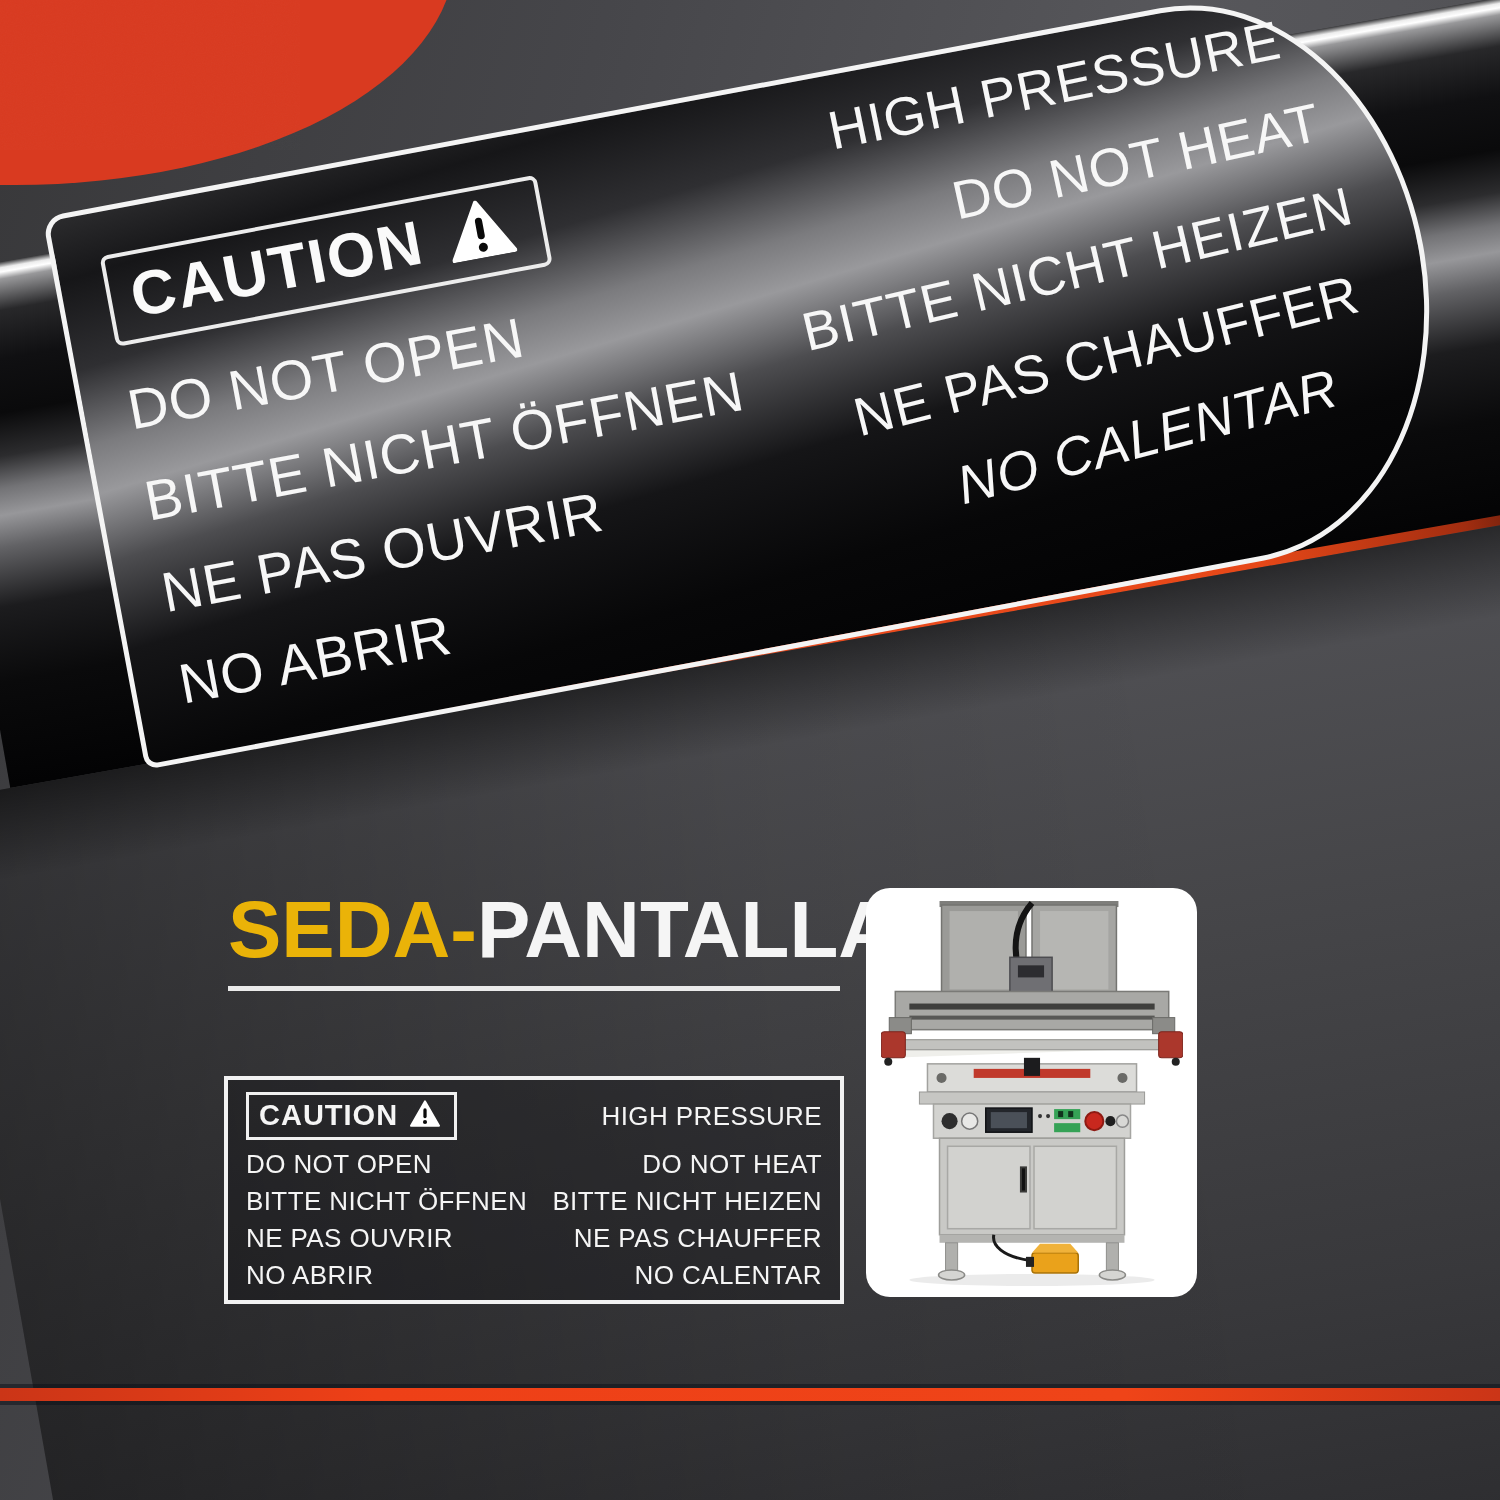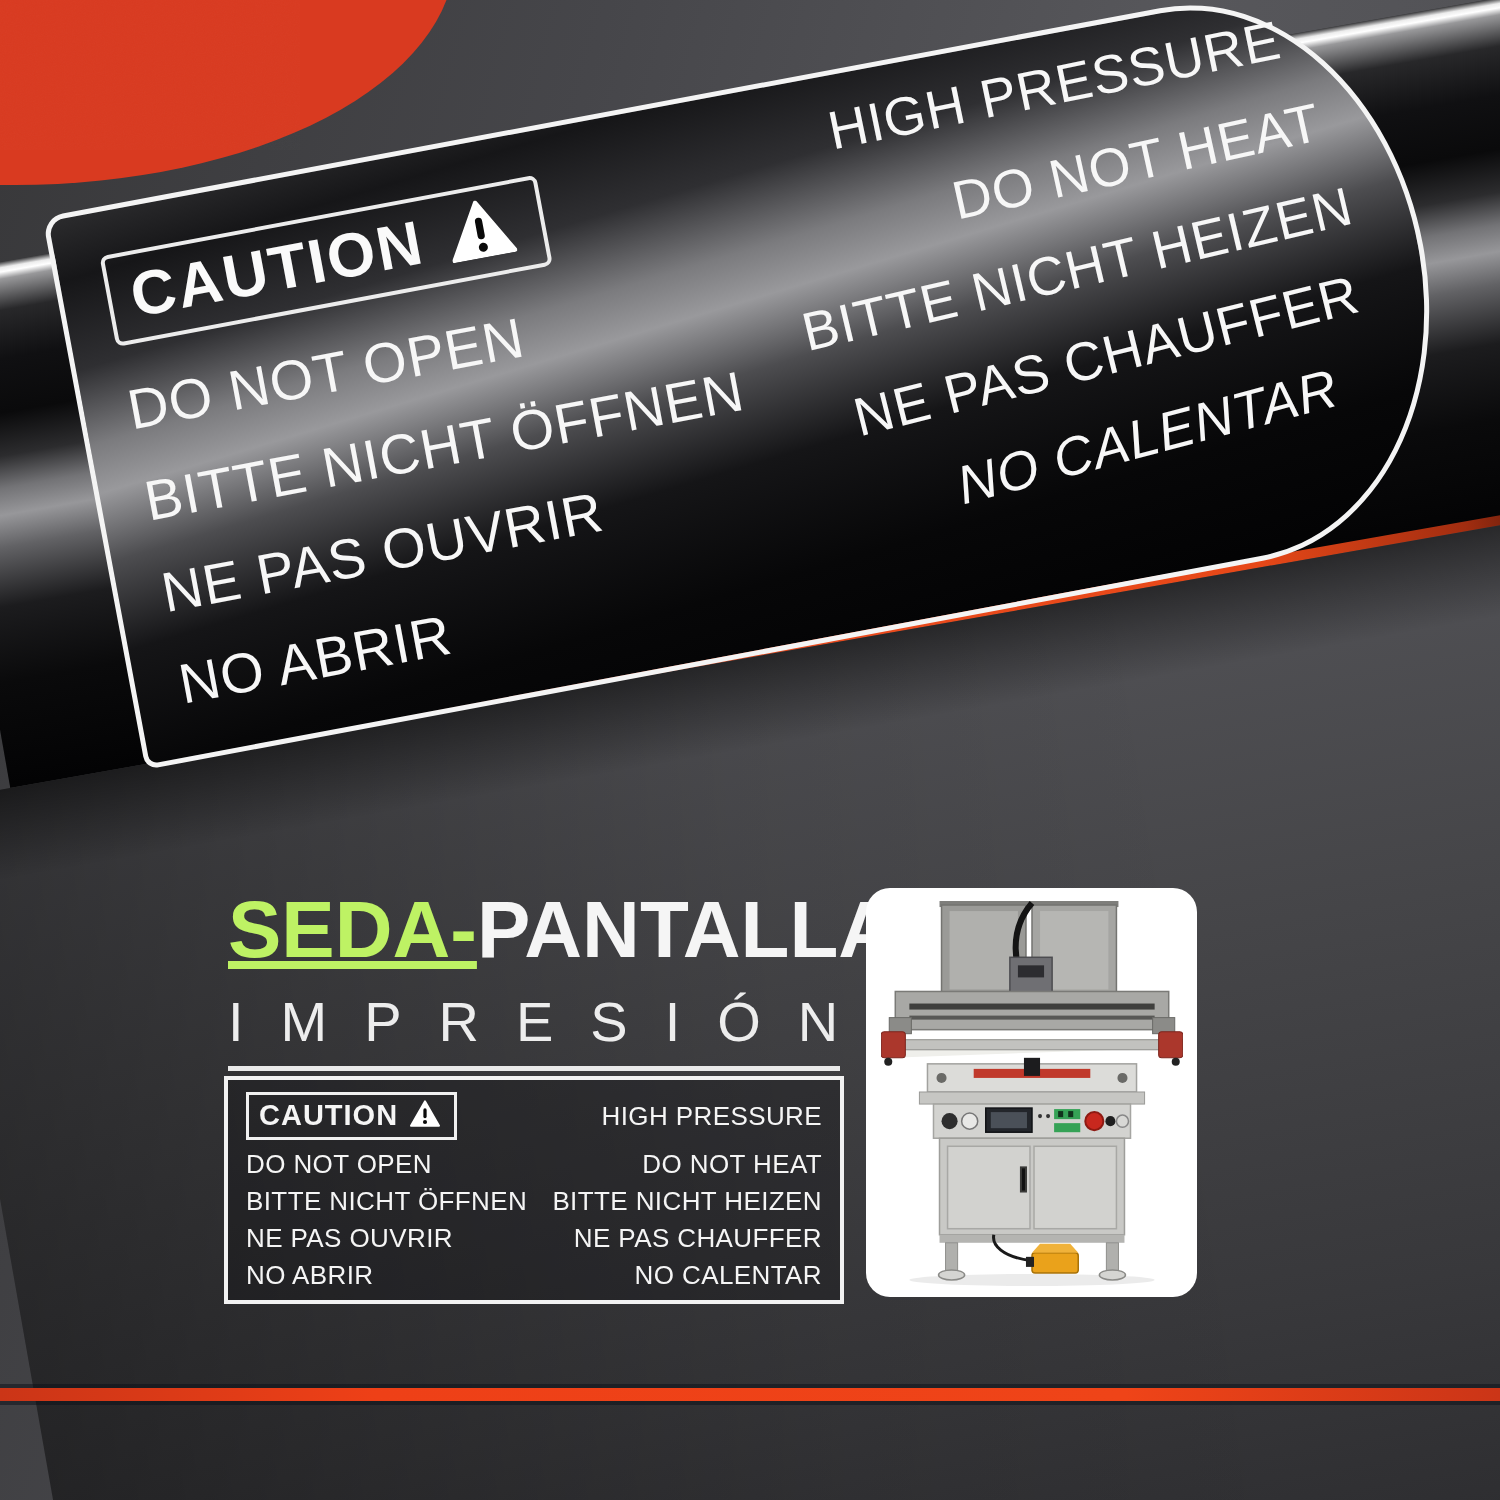--- a/index.html
+++ b/index.html
@@ -48,21 +48,21 @@
   .bl-right{position:absolute;right:58px;top:20px;text-align:right;}
   .bl-right .bl-row{font-size:54px;margin-bottom:34px;transform-origin:100% 50%;}
   .bl-right .bl-row:nth-child(1){transform:rotate(-1deg);margin-right:40px;}
   .bl-right .bl-row:nth-child(2){transform:rotate(-1.8deg);margin-right:16px;}
   .bl-right .bl-row:nth-child(3){transform:rotate(-2.6deg);margin-right:0;}
   .bl-right .bl-row:nth-child(4){transform:rotate(-3.4deg);margin-right:10px;}
   .bl-right .bl-row:nth-child(5){transform:rotate(-4.2deg);margin-right:48px;font-style:italic;}
   
   .brand{position:absolute;left:228px;top:890px;}
   .brand-title{font-size:80px;font-weight:700;line-height:1;white-space:nowrap;}
-  .brand-accent{color:#bef264;text-decoration:underline;}
+  .brand-accent{color:#eab308;}
   .brand-main{color:#f5f5f5;}
   .brand-sub{margin-top:24px;font-size:56px;color:#ededed;letter-spacing:37px;
     font-weight:400;line-height:1;white-space:nowrap;}
   .brand-rule{margin-top:16px;width:612px;height:5px;background:#eaeaea;}
   
   .small-label{position:absolute;left:224px;top:1076px;width:620px;height:228px;
     box-sizing:border-box;border:4px solid #f2f2f2;background:rgba(8,8,10,0.28);
     padding:12px 18px 12px;display:flex;flex-direction:column;justify-content:space-between;}
   .sl-row{display:flex;justify-content:space-between;align-items:center;
     color:#f5f5f5;font-size:26px;letter-spacing:0.4px;line-height:1;white-space:nowrap;}
@@ -116,21 +116,20 @@
       <div class="bl-row">BITTE NICHT HEIZEN</div>
       <div class="bl-row">NE PAS CHAUFFER</div>
       <div class="bl-row">NO CALENTAR</div>
     </div>
   </div>
 
   <div class="brand">
     <div class="brand-title">
       <span class="brand-accent">SEDA-</span><span class="brand-main">PANTALLA</span>
     </div>
-    <div class="brand-sub">IMPRESIÓN</div>
     <div class="brand-rule"></div>
   </div>
 
   <div class="small-label">
     <div class="sl-row">
       <span class="sl-caution-box">
         <span class="sl-caution-text">CAUTION</span>
         <span>
           <svg width="30" height="27" viewBox="0 0 64 56">
             <path d="M32 2 L62 54 L2 54 Z" fill="#ffffff" stroke="#ffffff" stroke-width="4" stroke-linejoin="round"></path>

